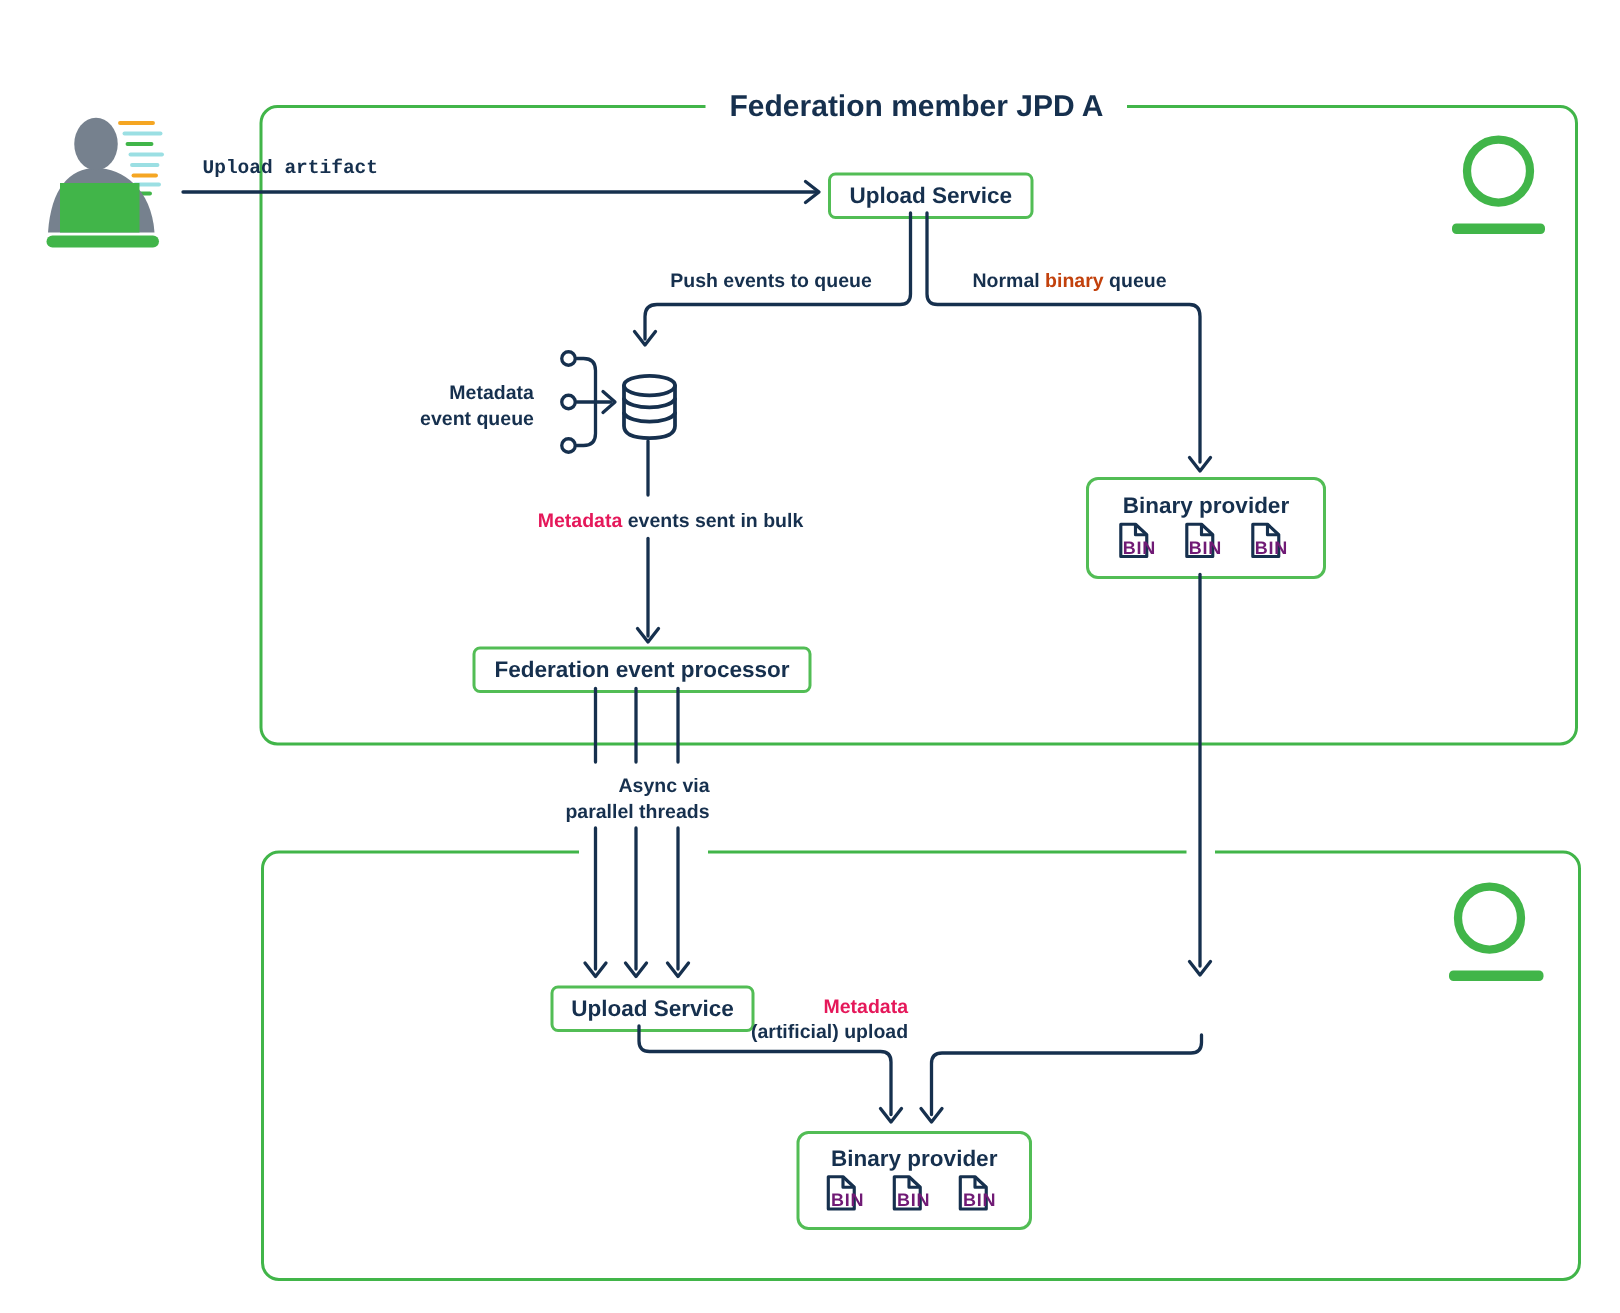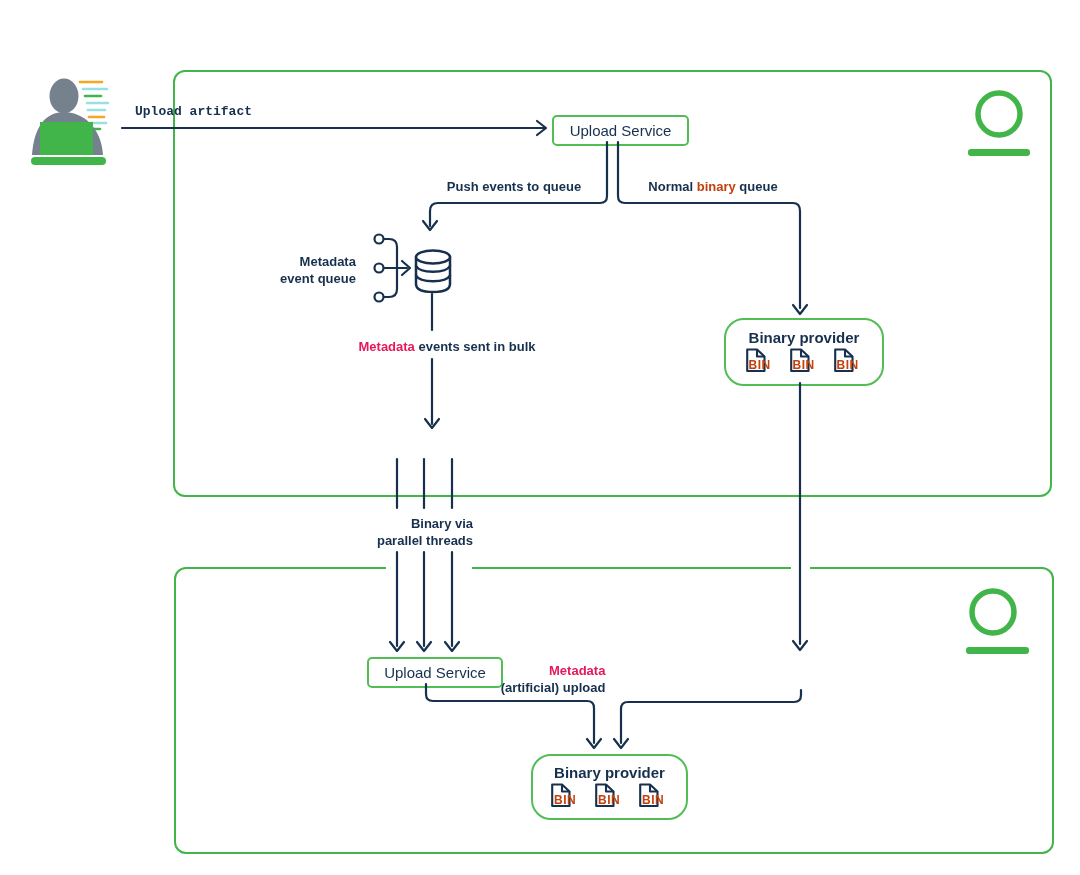--- a/index.html
+++ b/index.html
@@ -12,64 +12,68 @@
   #jpd-a{left:173px;top:70px;width:875px;height:423px;}
   #jpd-b{left:174px;top:567px;width:876px;height:283px;}
   .jpd-title{
     position:absolute;transform:translateX(-50%);background:#fff;
     padding:0 16px;font-size:20px;font-weight:bold;white-space:nowrap;line-height:24px;
   }
   
   .node{
     position:absolute;border:2px solid #52BD55;border-radius:5px;background:#fff;
     display:flex;align-items:center;justify-content:center;
-    font-size:15px;font-weight:normal;white-space:nowrap;
+    font-size:15px;font-weight:bold;white-space:nowrap;
   }
   #upload-service-a{left:552px;top:115px;width:133px;height:27px;}
   #event-processor{left:315px;top:431px;width:222px;height:27px;}
   #upload-service-b{left:367px;top:657px;width:132px;height:27px;}
   
   .provider{
-    position:absolute;border:2px solid #52BD55;border-radius:20px;background:#fff;
+    position:absolute;border:2px solid #52BD55;border-radius:8px;background:#fff;
     display:flex;flex-direction:column;align-items:center;justify-content:center;gap:2px;
   }
   #binary-provider-a{left:724px;top:318px;width:156px;height:64px;}
   #binary-provider-b{left:531px;top:754px;width:153px;height:62px;}
   .provider-title{font-size:15px;font-weight:bold;line-height:17px;}
   .bin-row{display:flex;gap:13px;}
   .bin-icon{position:relative;width:31px;height:27px;}
   .bin-icon svg{position:absolute;left:0;top:0;}
   .bin-label{
     position:absolute;left:4px;top:10px;font-size:12px;font-weight:800;
-    letter-spacing:0.5px;color:#c2410c;line-height:14px;
+    letter-spacing:0.5px;color:#701a75;line-height:14px;
   }
   
   .ann{
     position:absolute;font-size:13px;font-weight:600;line-height:16.5px;
     white-space:nowrap;text-align:right;transform:translateX(-50%);
   }
   .ann.left-align{transform:none;text-align:left;}
   .red{color:#E5185A;}
   .teal{color:#c2410c;}
   
   .overlay{position:absolute;left:0;top:0;pointer-events:none;}
 </style>
 </head>
 <body>
 
 <div class="canvas">
 
   <div class="jpd-box" id="jpd-a"></div>
+  <div class="jpd-title" style="left:611px;top:59px;">Federation member JPD A</div>
 
   <div class="jpd-box" id="jpd-b"></div>
 
   <div class="node" id="upload-service-a">
     <span>Upload Service</span>
   </div>
 
+  <div class="node" id="event-processor">
+    <span>Federation event processor</span>
+  </div>
 
   <div class="node" id="upload-service-b">
     <span>Upload Service</span>
   </div>
 
   <div class="provider" id="binary-provider-a">
     <div class="provider-title">Binary provider</div>
     <div class="bin-row">
       <span class="bin-icon">
         <svg width="22" height="25" viewBox="0 0 22 25">
@@ -129,21 +133,21 @@
   <div class="ann" style="left:713px;top:179px;"><span>Normal </span><span class="teal">binary</span><span> queue</span></div>
 
   <div class="ann" style="left:318px;top:254px;">
     <div>Metadata</div>
     <div>event queue</div>
   </div>
 
   <div class="ann" style="left:447px;top:339px;"><span class="red">Metadata</span><span> events sent in bulk</span></div>
 
   <div class="ann" style="left:425px;top:516px;">
-    <div>Binary via</div>
+    <div>Async via</div>
     <div>parallel threads</div>
   </div>
 
   <div class="ann" style="left:553px;top:663px;">
     <div class="red">Metadata</div>
     <div>(artificial) upload</div>
   </div>
 
 
   <svg class="overlay" width="1080" height="875" viewBox="0 0 1080 875">

